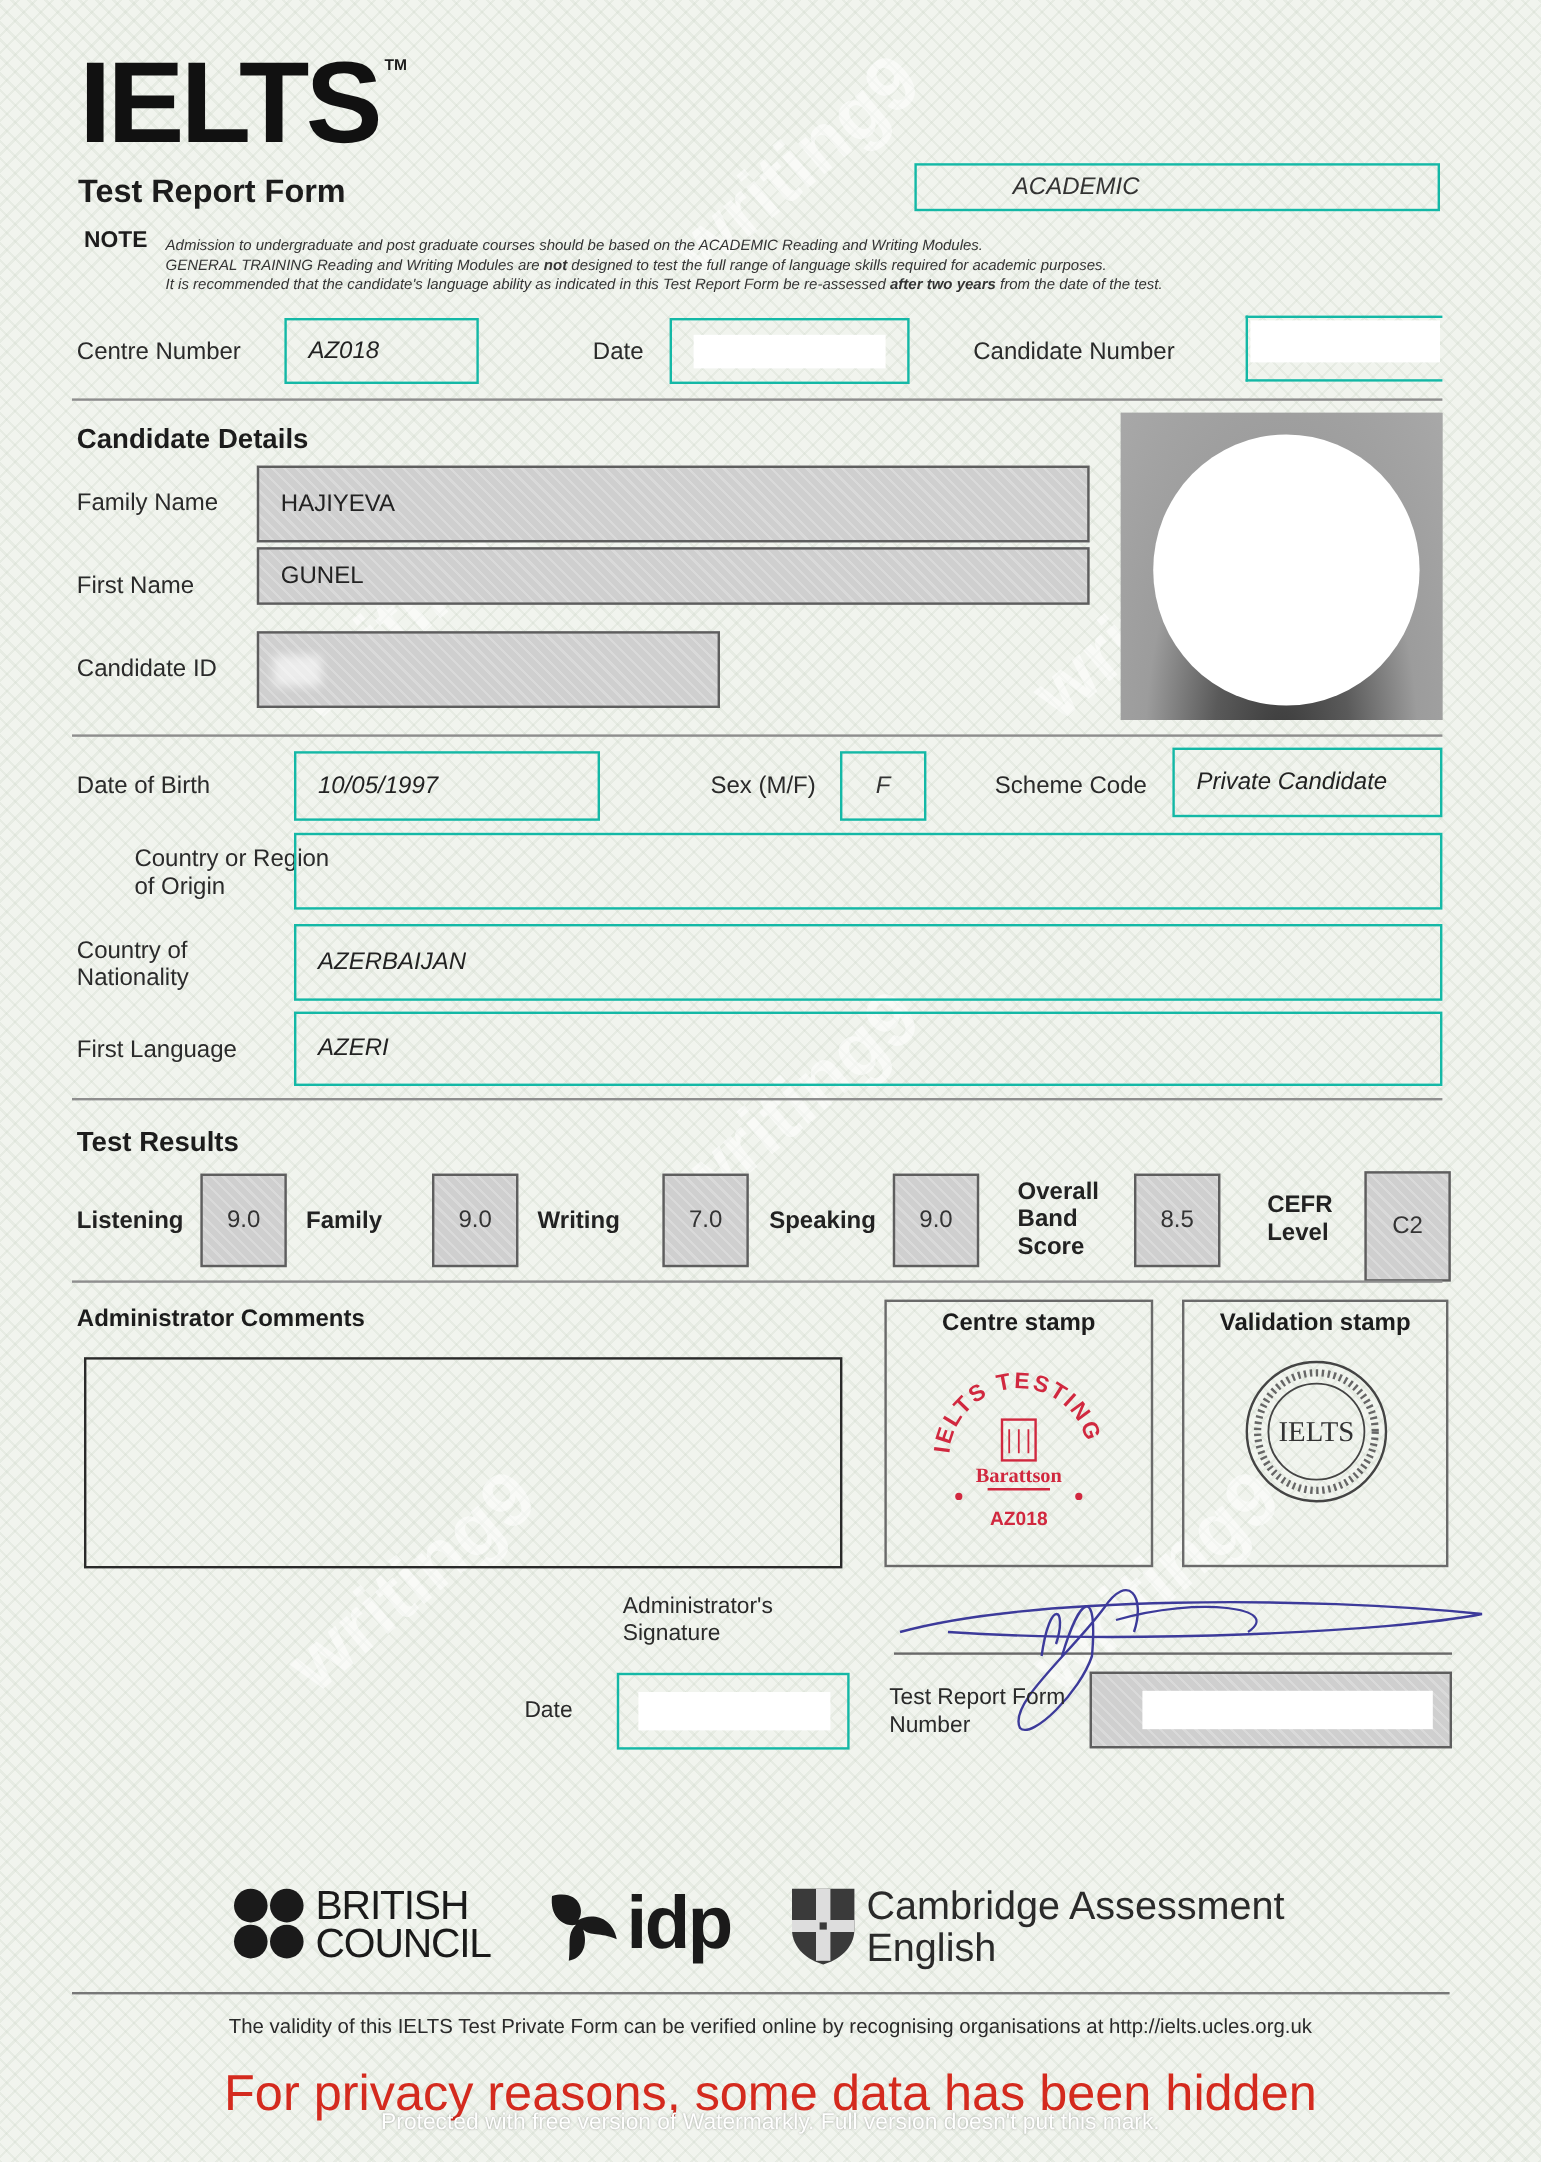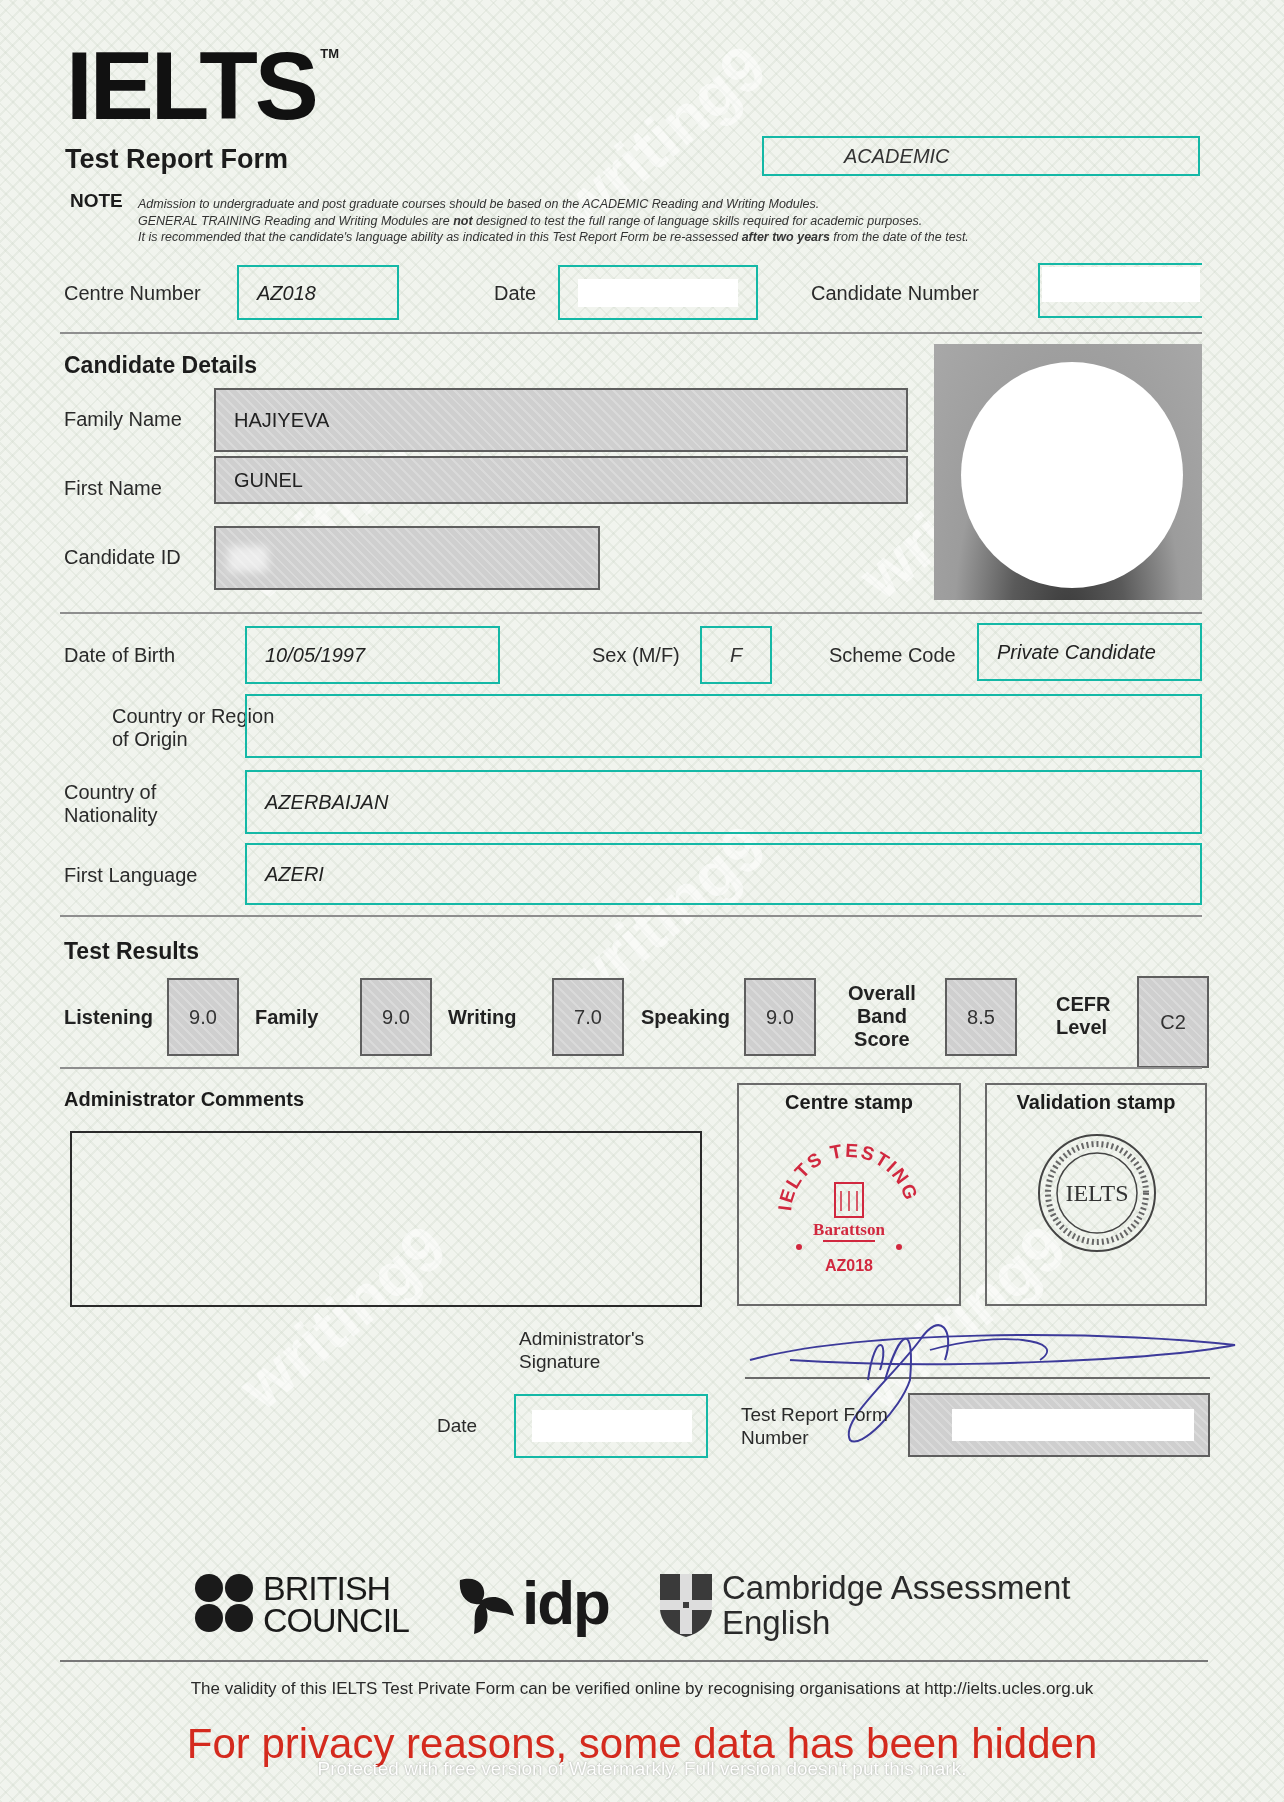--- a/index.html
+++ b/index.html
@@ -137,21 +137,21 @@
   <span class="score">9.0</span>
 </div>
 <div class="abs rlbl" style="left:448px;top:1006px;">Writing</div>
 <div class="abs gbox" style="left:552px;top:978px;width:72px;height:78px;">
   <span class="score">7.0</span>
 </div>
 <div class="abs rlbl" style="left:641px;top:1006px;">Speaking</div>
 <div class="abs gbox" style="left:744px;top:978px;width:72px;height:78px;">
   <span class="score">9.0</span>
 </div>
-<div class="abs rlbl" style="left:848px;top:982px;text-align:center;">
+<div class="abs rlbl" style="left:848px;top:982px;">
   <div>Overall</div>
   <div>Band</div>
   <div>Score</div>
 </div>
 <div class="abs gbox" style="left:945px;top:978px;width:72px;height:78px;">
   <span class="score">8.5</span>
 </div>
 <div class="abs rlbl" style="left:1056px;top:993px;">
   <div>CEFR</div>
   <div>Level</div>

